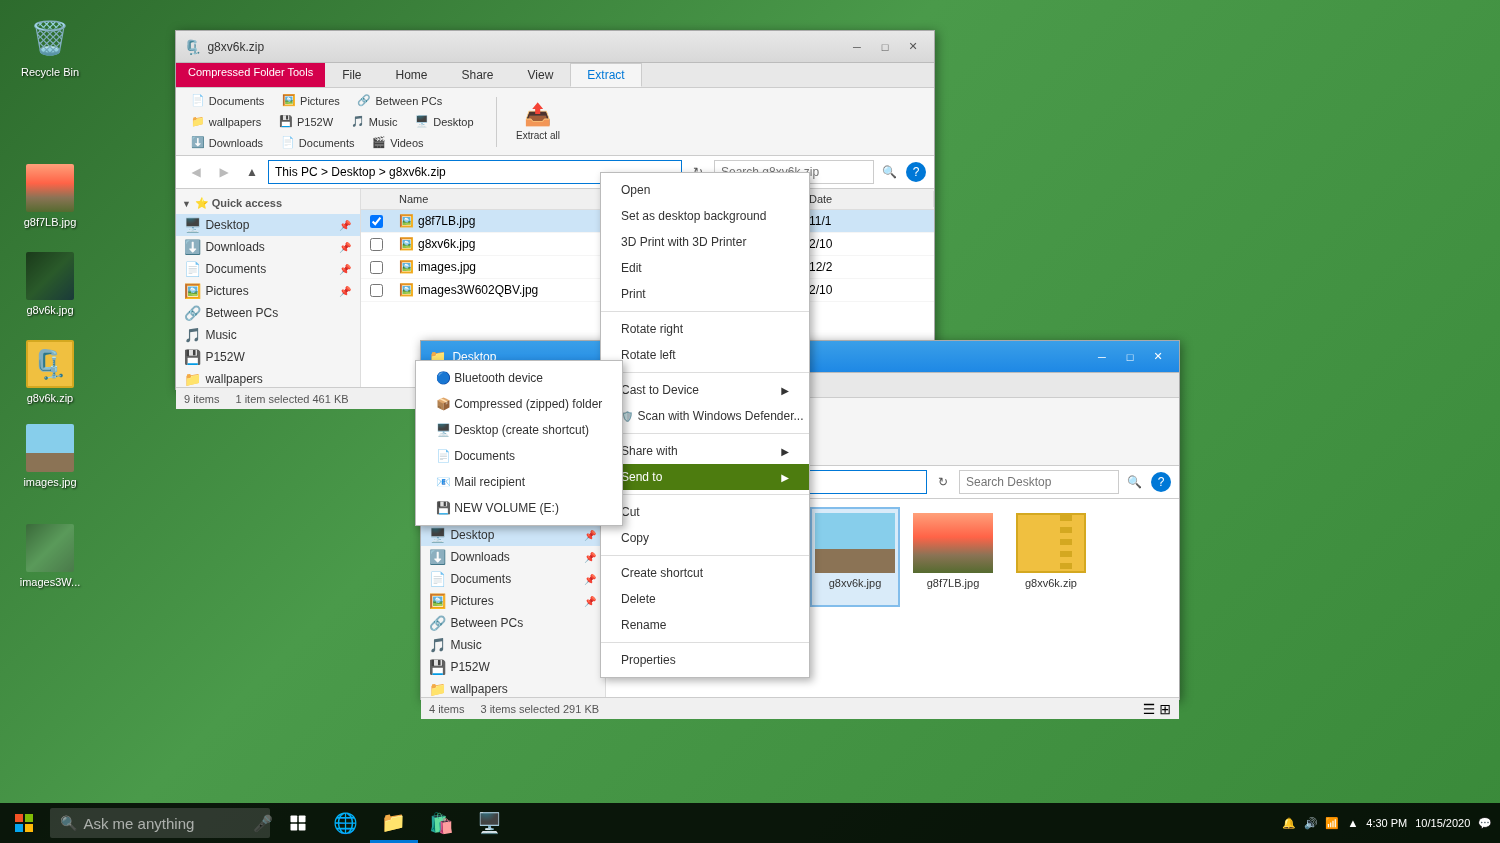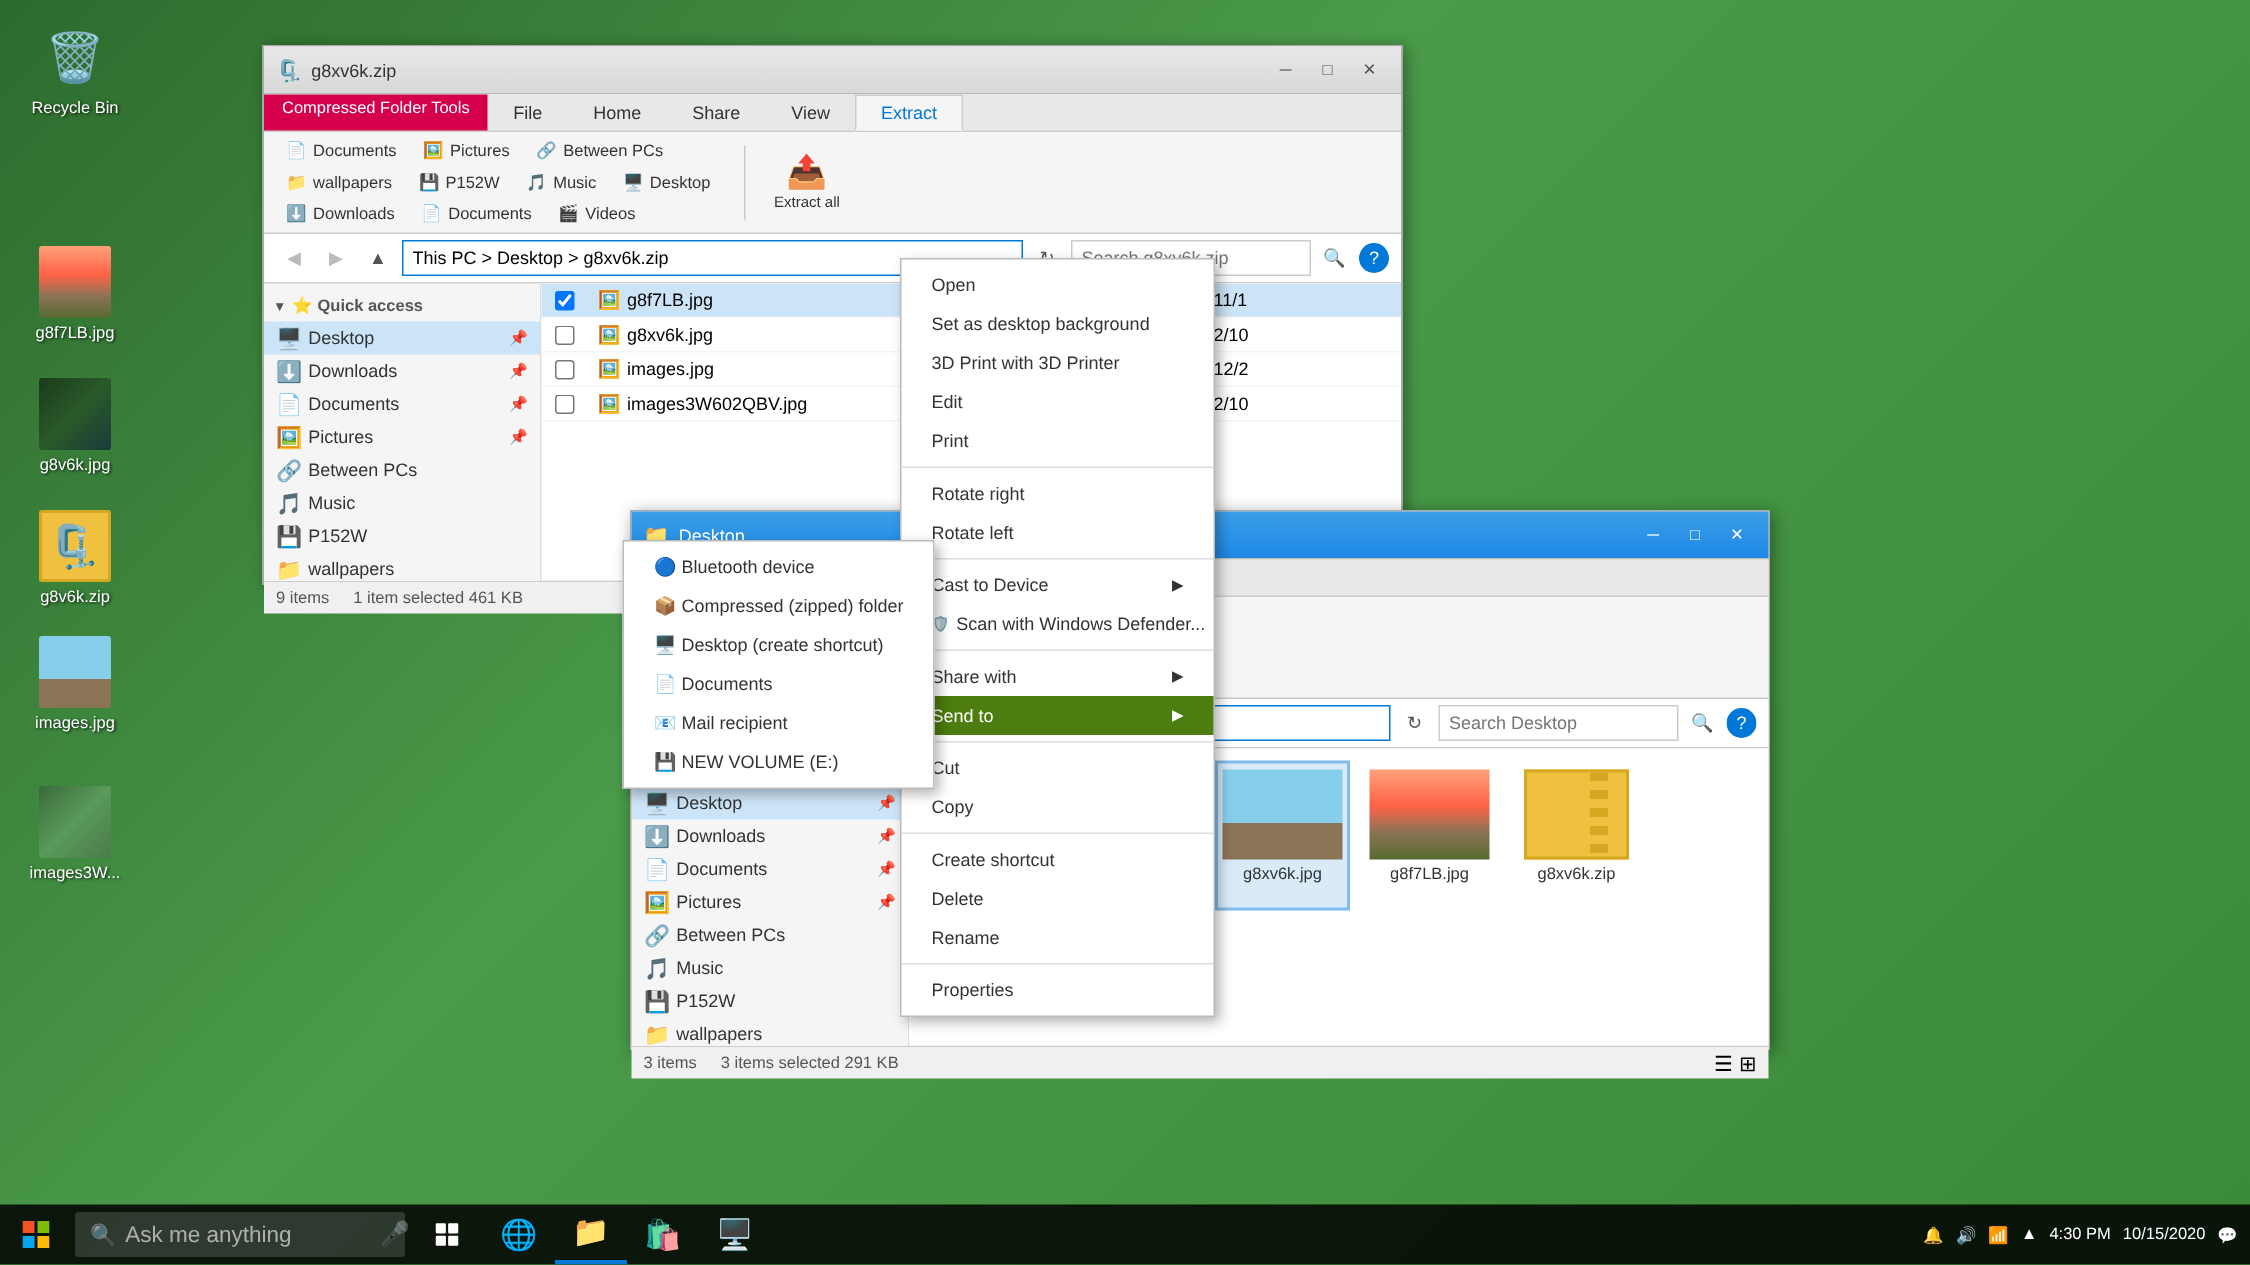--- a/index.html
+++ b/index.html
@@ -651,20 +651,27 @@
         <div class="nav-item">
           <span class="nav-icon">💾</span>P152W
         </div>
         <div class="nav-item">
           <span class="nav-icon">📁</span>wallpapers
         </div>
 
       </div>
 
       <div class="file-list">
+        <div class="file-list-header">
+          <div class="file-checkbox"></div>
+          <div class="file-col-header" style="width:240px;">Name</div>
+          <div class="file-col-header" style="width:100px;">Type</div>
+          <div class="file-col-header" style="width:70px;">Ratio</div>
+          <div class="file-col-header" style="flex:1;">Date</div>
+        </div>
 
         <div class="file-row selected">
           <div class="file-checkbox">
             <input type="checkbox" checked="" style="">
           </div>
           <div class="file-cell" style="width:240px;display:flex;align-items:center;gap:4px;">
             <span>🖼️</span>
             <span>g8f7LB.jpg</span>
           </div>
           <div class="file-cell" style="width:100px;">JPG File</div>
@@ -850,21 +857,21 @@
             <div class="thumb-img">
               <div class="img-zip"></div>
             </div>
             <div class="thumb-label">g8xv6k.zip</div>
           </div>
         </div>
       </div>
     </div>
 
     <div class="status-bar">
-      <span>3 items</span>
+      <span>4 items</span>
       <span>3 items selected  291 KB</span>
       <div style="margin-left:auto;display:flex;gap:4px;">
         <button style="border:none;background:transparent;cursor:pointer;font-size:14px;">☰</button>
         <button style="border:none;background:transparent;cursor:pointer;font-size:14px;">⊞</button>
       </div>
     </div>
   </div>
 
   <div class="context-menu" style="top:172px;left:600px;width:210px;">
     <div class="ctx-item">

